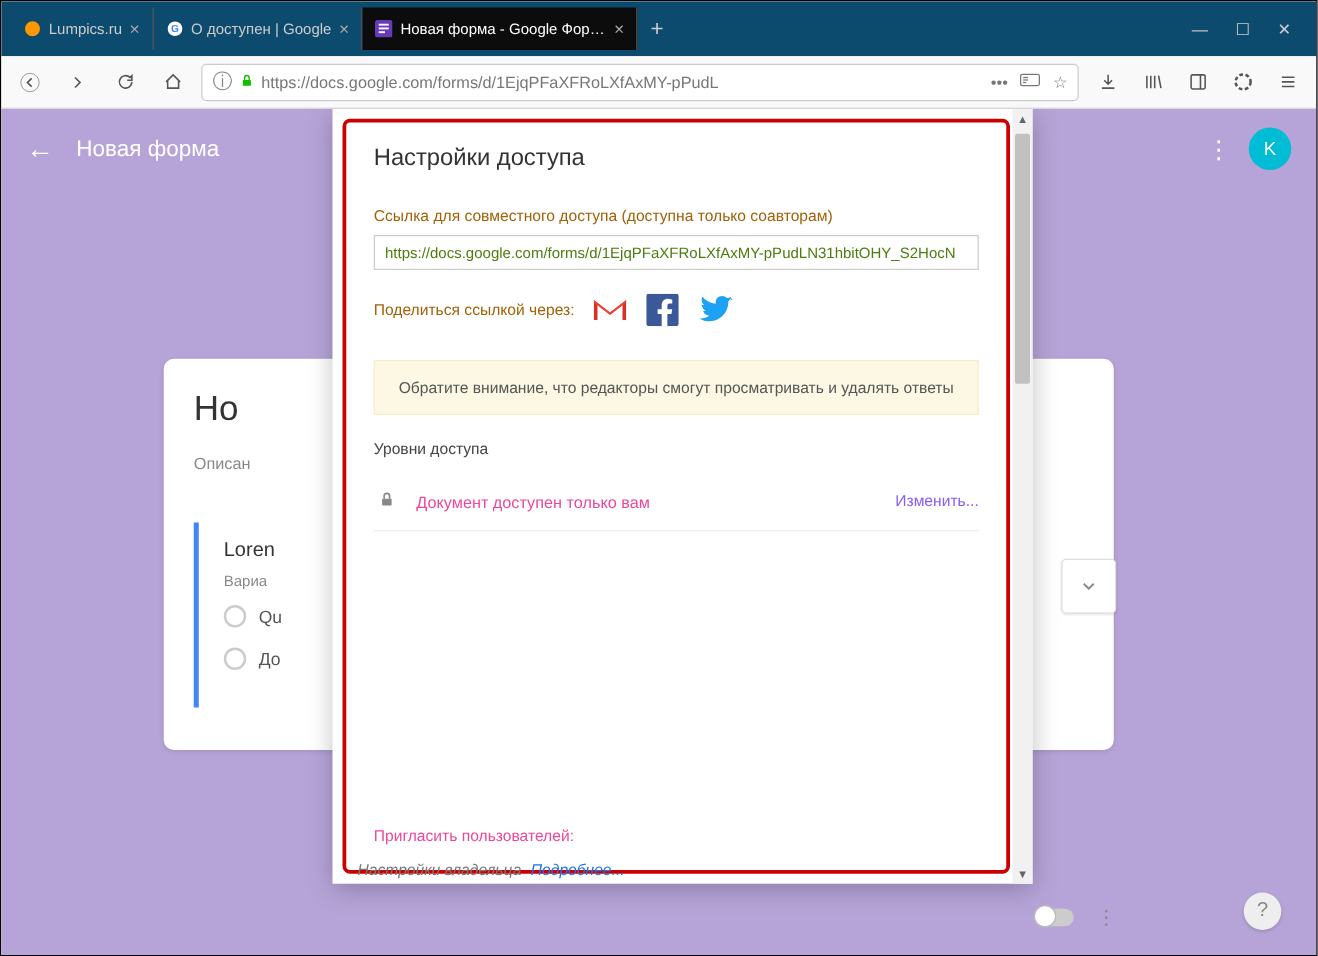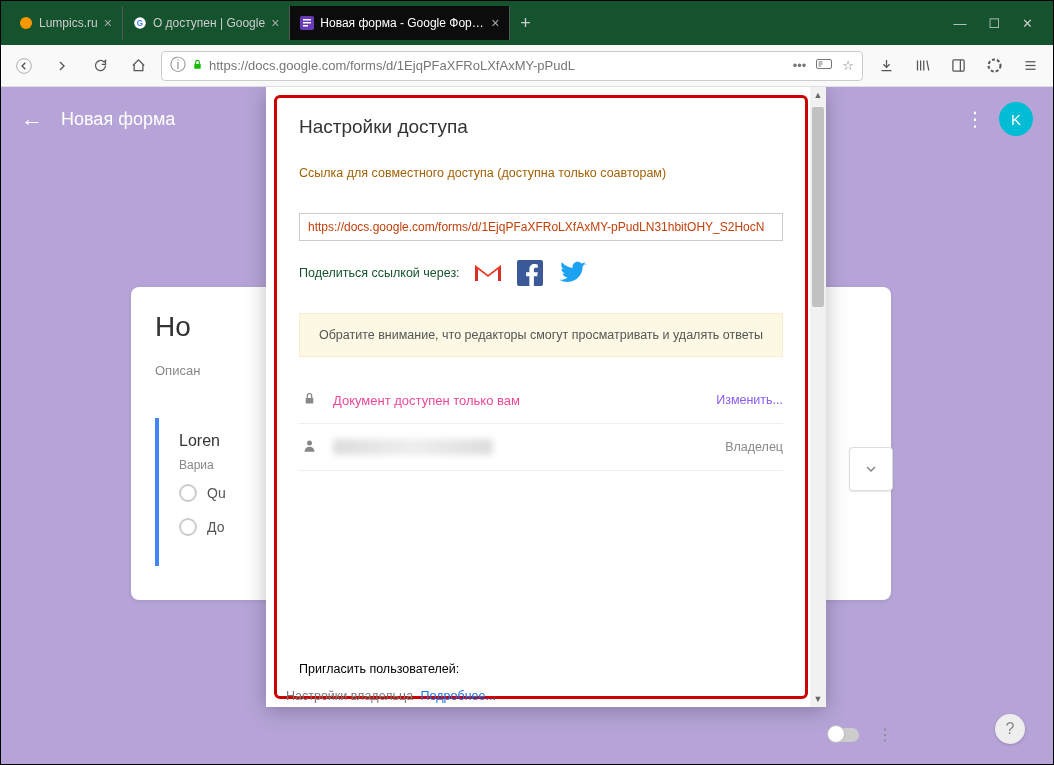--- a/index.html
+++ b/index.html
@@ -1,19 +1,19 @@
 <!DOCTYPE html>
 <html><head>
 <meta charset="utf-8">
 <style>
 * { box-sizing: border-box; margin: 0; padding: 0; font-family: "Segoe UI", Arial, sans-serif; }
 body { background: #fff; width: 1054px; height: 765px; overflow: hidden; position: relative; border: 1px solid #000; }
 
 
-.browser-chrome { background: #14532d; height: 44px; display: flex; align-items: center; padding: 0 8px; }
+.browser-chrome { background: #0c4a6e; height: 44px; display: flex; align-items: center; padding: 0 8px; }
 .tab { display: flex; align-items: center; height: 34px; padding: 0 10px; color: #ccc; font-size: 12px; max-width: 220px; gap: 6px; border-right: 1px solid #555; }
 .tab.active { background: #0c0c0d; color: #fff; }
 .tab .favicon { width: 14px; height: 14px; display: inline-flex; align-items: center; justify-content: center; }
 .tab .label { overflow: hidden; text-overflow: ellipsis; white-space: nowrap; flex: 1; }
 .tab .close { color: #aaa; font-size: 14px; cursor: pointer; }
 .newtab { color: #ccc; font-size: 18px; padding: 0 10px; cursor: pointer; }
 .window-controls { margin-left: auto; display: flex; gap: 22px; padding-right: 12px; }
 .window-controls span { color: #ccc; font-size: 13px; cursor: pointer; }
 
 
@@ -49,39 +49,39 @@
 .switch-thumb { width: 18px; height: 18px; background: #fff; border: 1px solid #bbb; border-radius: 50%; position: absolute; top: -3px; left: -2px; }
 
 
 .modal-wrap { position: absolute; top: 0; left: 265px; width: 560px; height: 620px; background: #fff; box-shadow: 0 4px 20px rgba(0,0,0,0.25); z-index: 10; }
 .modal-scroll { position: absolute; top: 0; right: 0; width: 16px; height: 100%; background: #f1f1f1; }
 .modal-scroll-thumb { position: absolute; top: 20px; left: 2px; width: 12px; height: 200px; background: #c1c1c1; border-radius: 2px; }
 .modal-scroll-arrow { position: absolute; left: 3px; width: 10px; height: 10px; font-size: 9px; color: #666; text-align: center; }
 .modal { border: 3px solid #cc0000; border-radius: 6px; margin: 8px 18px 8px 8px; height: calc(100% - 16px); overflow: hidden; padding: 18px 22px; position: relative; }
 .modal h2 { font-size: 19px; font-weight: 400; color: #333; margin-bottom: 28px; }
 .modal .label { font-size: 12.5px; color: #a16207; margin-bottom: 8px; }
-.modal .link-input { width: 100%; height: 28px; border: 1px solid #ccc; padding: 0 8px; font-size: 12px; color: #c2410c; margin-bottom: 18px; margin-top: 25px; }
+.modal .link-input { width: 100%; height: 28px; border: 1px solid #ccc; padding: 0 8px; font-size: 12px; color: #4d7c0f; margin-bottom: 18px; }
 .share-row { display: flex; align-items: center; gap: 14px; margin-bottom: 26px; }
-.share-row .txt { font-size: 12.5px; color: #14532d; }
+.share-row .txt { font-size: 12.5px; color: #a16207; }
 .share-row .ico { width: 28px; height: 28px; display: flex; align-items: center; justify-content: center; cursor: pointer; }
 .notice { background: #fcf8e3; border: 1px solid #faebcc; padding: 14px; font-size: 12.5px; color: #555; text-align: center; margin-bottom: 20px; }
 .section-label { font-size: 12.5px; color: #444; margin-bottom: 12px; }
 .access-row { display: flex; align-items: center; padding: 14px 0; border-bottom: 1px solid #eee; gap: 14px; }
 .access-row .ic { width: 20px; color: #888; font-size: 14px; text-align: center; }
 .access-row .txt { flex: 1; font-size: 13px; color: #ec4899; }
 .access-row .blur { width: 160px; height: 16px; background: linear-gradient(90deg,#ddd 0%,#eee 50%,#ddd 100%); border-radius: 3px; filter: blur(3px); }
 .access-row .role { font-size: 12.5px; color: #888; }
 .access-row .change { font-size: 12.5px; color: #8b5cf6; cursor: pointer; }
 .invite-section { position: absolute; bottom: 12px; left: 22px; right: 22px; }
-.invite-label { font-size: 12.5px; color: #000000; margin-bottom: 8px; }
+.invite-label { font-size: 12.5px; color: #ec4899; margin-bottom: 8px; }
 .invite-row { display: flex; gap: 0; }
 .invite-input { flex: 1; height: 34px; border: 1px solid #ccc; padding: 0 10px; font-size: 13px; color: #888; }
 .invite-btn { width: 46px; height: 34px; border: 1px solid #ccc; border-left: none; background: #f7f7f7; display: flex; align-items: center; justify-content: center; cursor: pointer; gap: 3px; color: #666; }
 
-.owner-footer { position: absolute; bottom: -30px; left: 12px; font-size: 12.5px; color: #777; }
+.owner-footer { position: absolute; bottom: -30px; left: 12px; font-size: 12.5px; color: #777; font-style: italic; }
 .owner-footer .more { color: #1a73e8; cursor: pointer; margin-left: 4px; }
 
 .help-fab { position: absolute; right: 28px; bottom: 30px; width: 30px; height: 30px; border-radius: 50%; background: #eee; color: #888; display: flex; align-items: center; justify-content: center; font-size: 16px; box-shadow: 0 1px 3px rgba(0,0,0,0.2); cursor: pointer; z-index: 5;}
 </style>
 </head>
 <body>
 
 <div class="browser-chrome">
   <div class="tab">
     <span class="favicon">
@@ -267,43 +267,33 @@
         </span>
         <span class="ico">
           <svg width="28" height="24" viewBox="0 0 50 40">
               <path d="M50 5c-2 1-4 1-6 2 2-1 4-3 4-6-2 1-4 2-6 2-2-2-4-3-7-3-5 0-9 4-9 9 0 1 0 1 0 2-8-1-14-4-19-10-1 1-1 3-1 5 0 3 2 6 4 7-1 0-3 0-4-1 0 4 3 8 7 9-1 0-2 0-3 0-1 0-1 0-2 0 1 4 5 7 9 7-3 3-8 4-12 4-1 0-2 0-2 0 4 3 9 4 14 4 17 0 27-14 27-27v-1c2-1 4-3 5-5z" fill="#1da1f2"></path>
             </svg>
         </span>
       </div>
 
       <div class="notice">Обратите внимание, что редакторы смогут просматривать и удалять ответы</div>
 
+      <div class="section-label">Уровни доступа</div>
 
       <div class="access-row">
         <span class="ic">
           <svg width="13" height="15" viewBox="0 0 24 24">
               <rect x="5" y="11" width="14" height="10" fill="#888" rx="1"></rect>
               <path d="M8 11V7a4 4 0 0 1 8 0v4" stroke="#888" stroke-width="2.5" fill="none"></path>
             </svg>
         </span>
         <span class="txt">Документ доступен только вам</span>
         <span class="change">Изменить...</span>
       </div>
 
-      <div class="access-row">
-        <span class="ic">
-          <svg width="15" height="15" viewBox="0 0 24 24">
-              <circle cx="12" cy="8" r="4" fill="#888"></circle>
-              <path d="M4 22c0-5 4-8 8-8s8 3 8 8" fill="#888"></path>
-            </svg>
-        </span>
-        <span class="blur"></span>
-        <span style="flex:1"></span>
-        <span class="role">Владелец</span>
-      </div>
 
       <div class="invite-section">
         <div class="invite-label">Пригласить пользователей:</div>
       </div>
     </div>
     <div class="owner-footer" style="bottom:4px; position:absolute; left:20px;">
       <span>Настройки владельца</span>
       <span class="more">Подробнее...</span>
     </div>
   </div>

